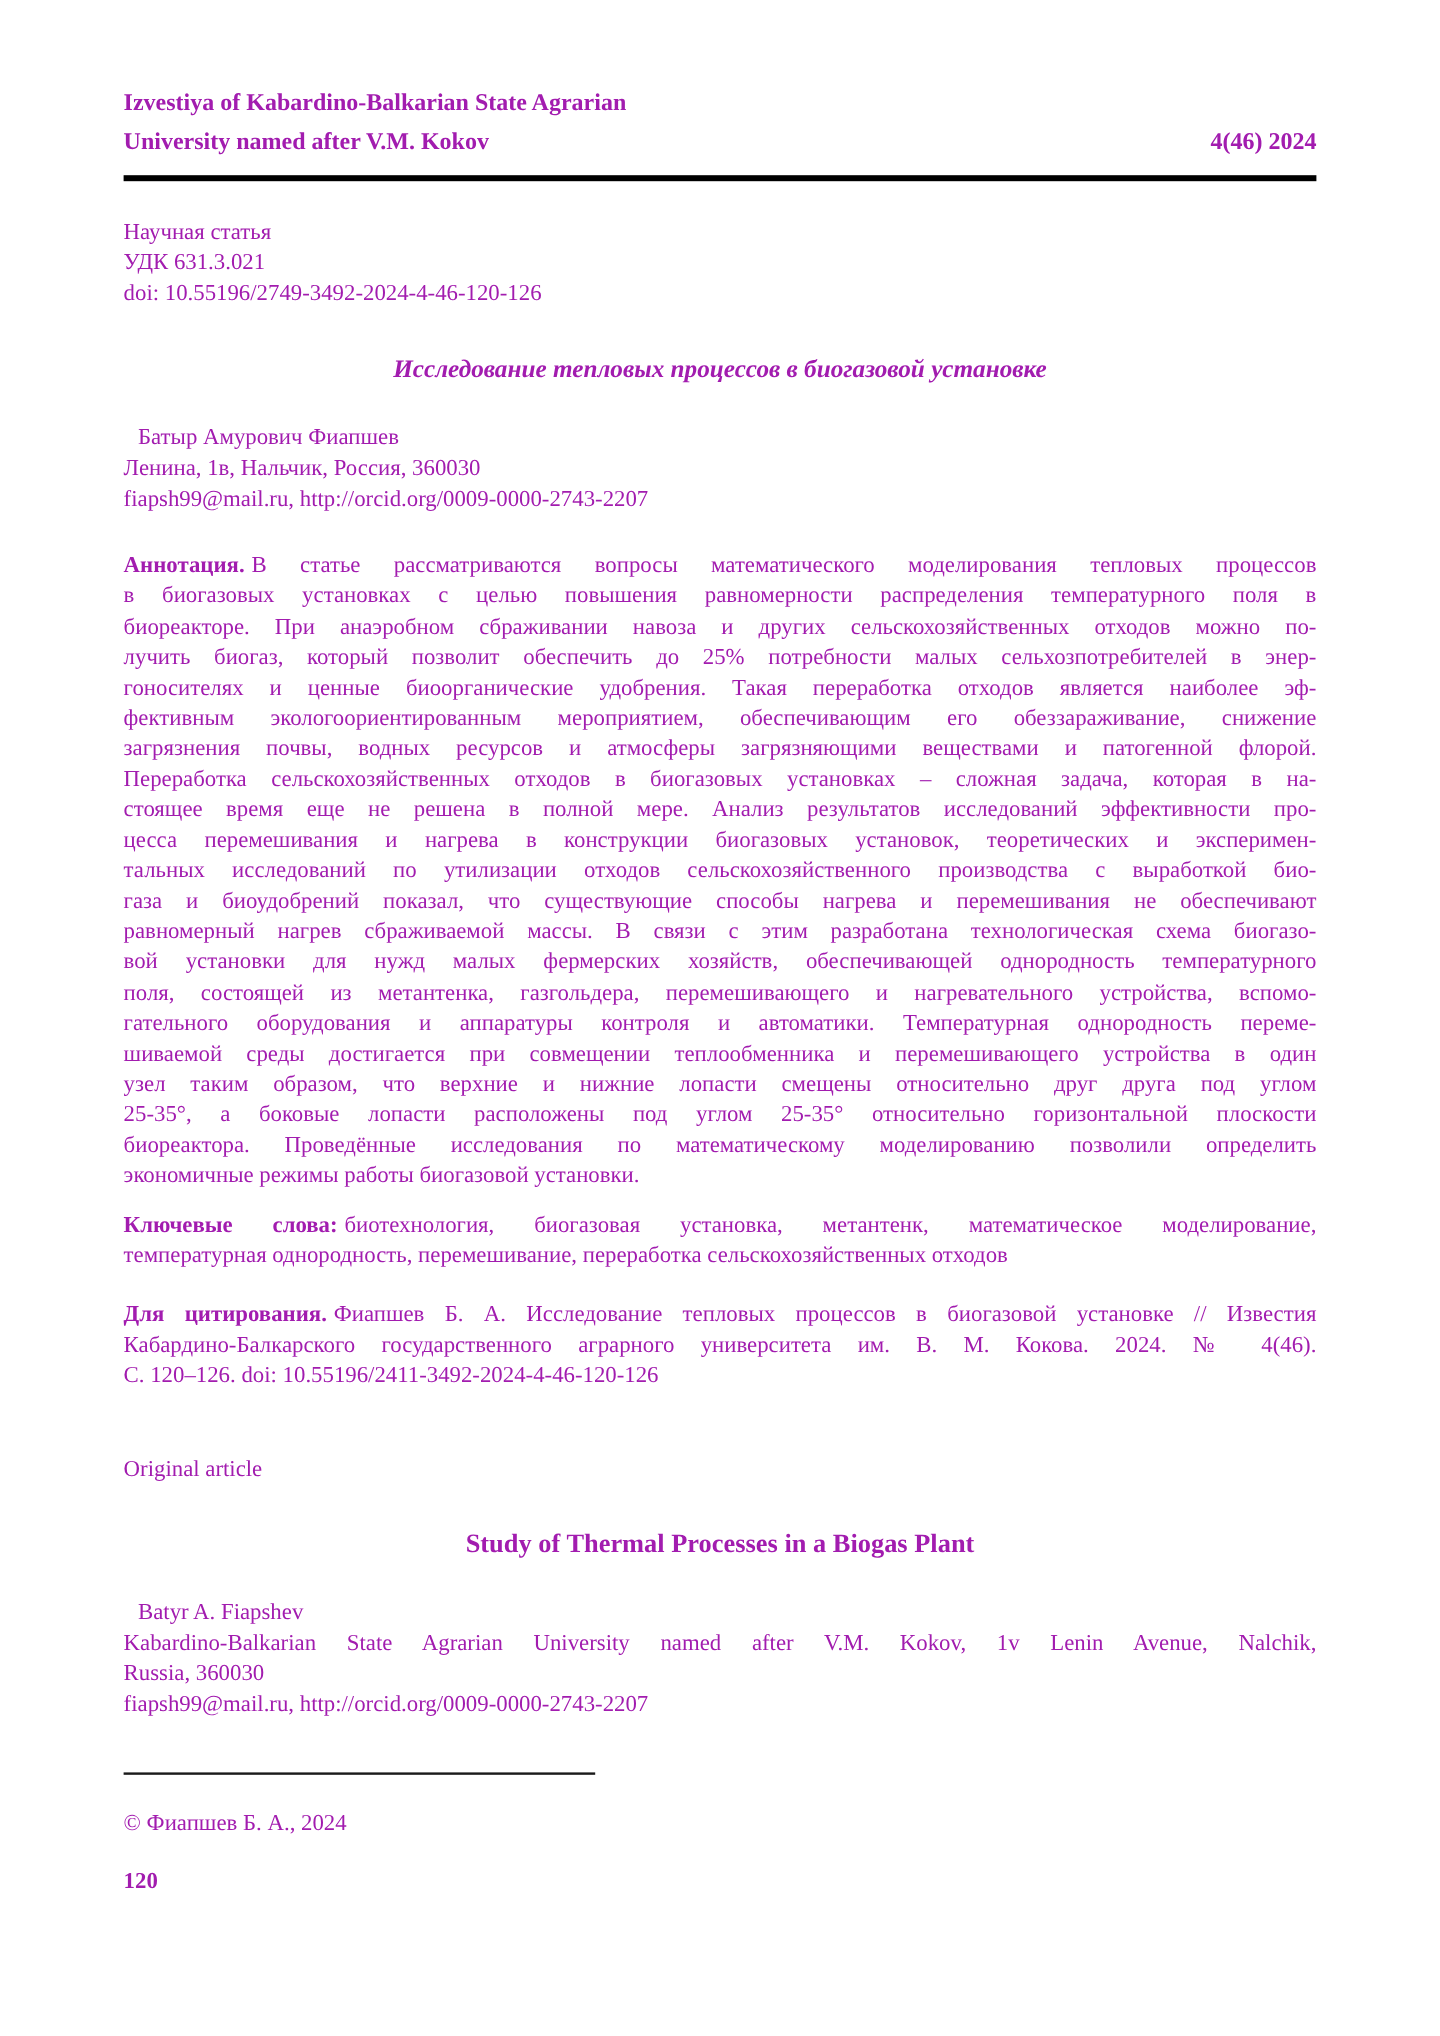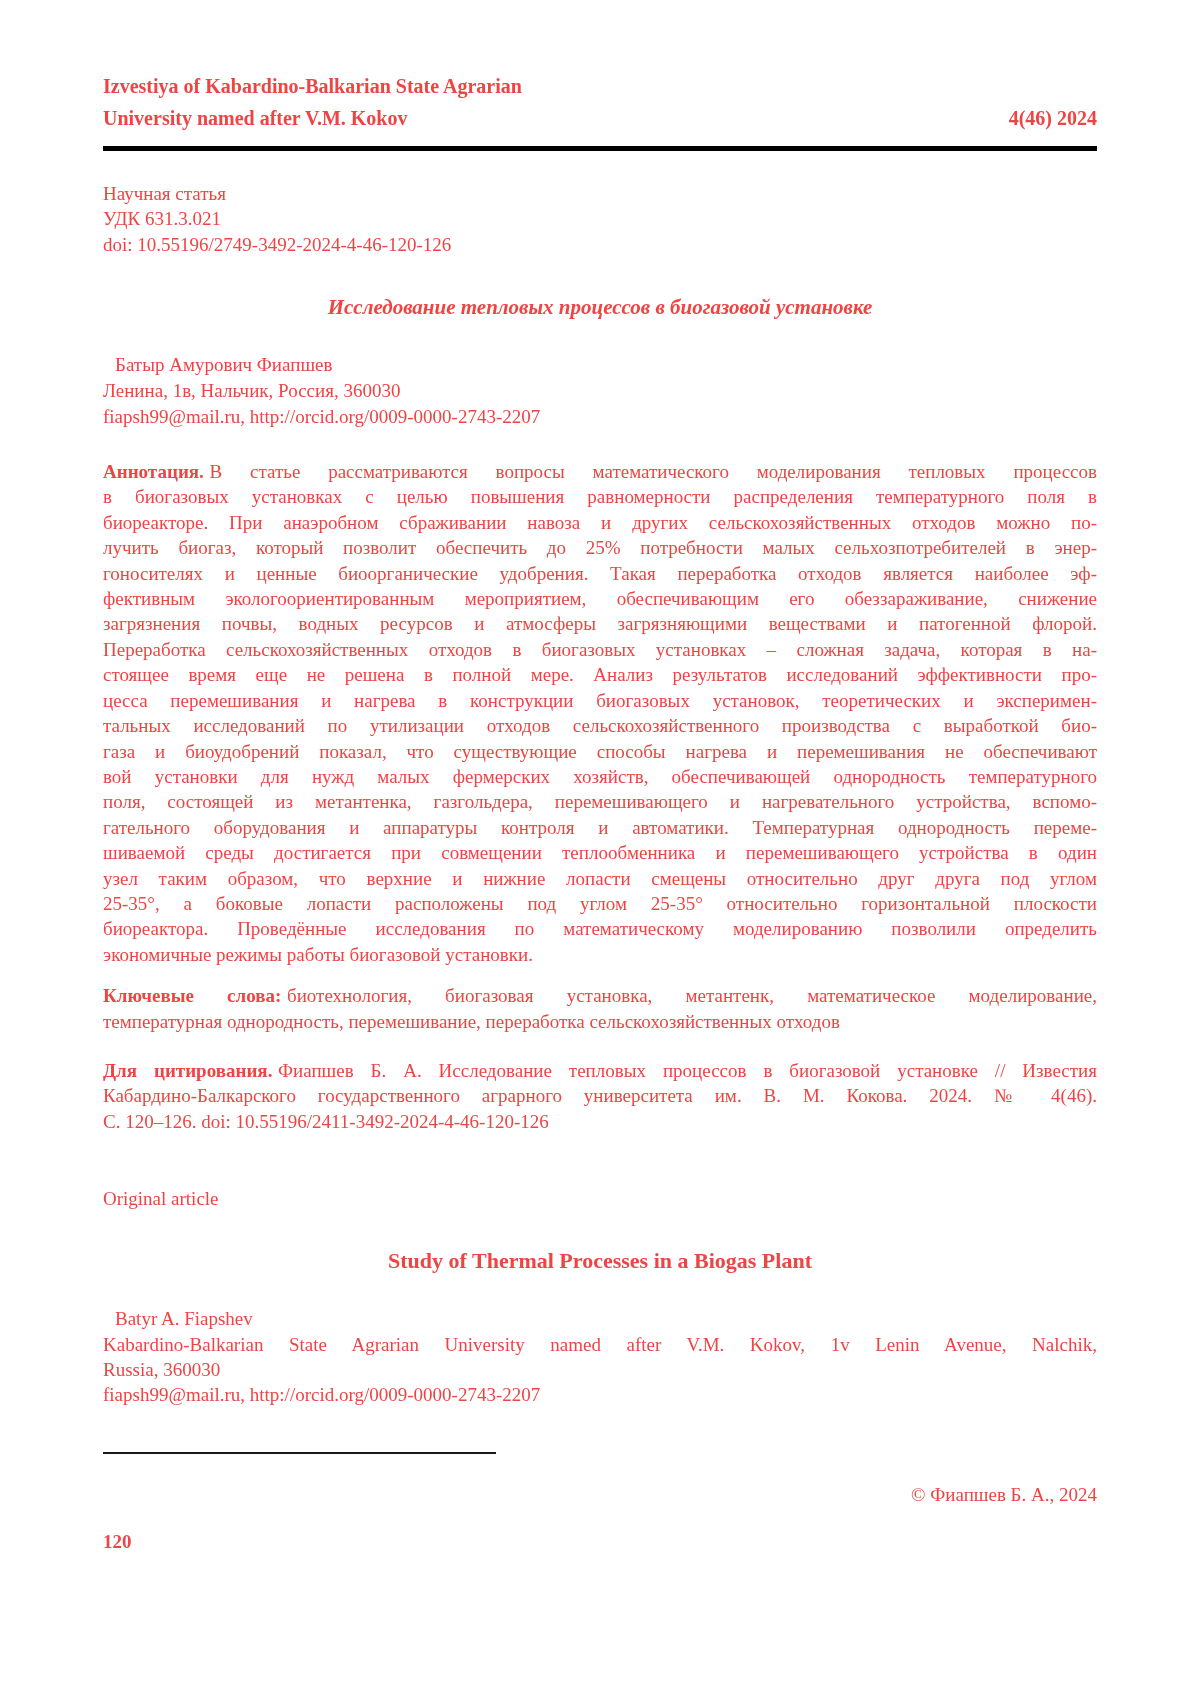--- a/index.html
+++ b/index.html
@@ -1,21 +1,21 @@
 <!DOCTYPE html>
 <html><head>
 <meta charset="utf-8">
 <style>
   html, body { margin: 0; padding: 0; background: #ffffff; }
   .page {
     width: 1200px;
     height: 1697px;
     box-sizing: border-box;
     background: #ffffff;
-    color: #ef4444;
+    color: #a21caf;
     font-family: "Liberation Serif", "DejaVu Serif", serif;
     font-size: 19px;
     padding: 70px 103px 0 103px;
     position: relative;
     overflow: hidden;
   }
   .jhead { font-weight: bold; font-size: 20px; line-height: 32px; }
   .jhead-row { display: flex; justify-content: space-between; align-items: baseline; }
   .head-rule { border-top: 5px solid #000; margin-top: 12px; height: 0; }
 
@@ -37,21 +37,21 @@
   .para.kw { margin-top: 16px; }
   .para.cite { margin-top: 24px; }
 
   .jl { text-align: justify; text-align-last: justify; line-height: 25.4px; }
   .jl.last { text-align-last: left; }
   .lead { font-weight: bold; margin-right: 0.3em; }
 
   .orig-article { margin-top: 52px; line-height: 25.4px; }
 
   .footnote-rule { margin-top: 44px; width: 393px; border-bottom: 2px solid #1a1a1a; height: 0; }
-  .copyright { margin-top: 28px; line-height: 25.4px; text-align: right; }
+  .copyright { margin-top: 28px; line-height: 25.4px; }
   .page-number { margin-top: 22px; text-align: left; line-height: 25.4px; font-weight: bold; }
 </style>
 </head>
 <body>
 
 <div class="page">
 
   <div class="jhead">
     <div>Izvestiya of Kabardino-Balkarian State Agrarian</div>
     <div class="jhead-row">
@@ -81,20 +81,21 @@
     <div class="jl">биореакторе. При анаэробном сбраживании навоза и других сельскохозяйственных отходов можно по-</div>
     <div class="jl">лучить биогаз, который позволит обеспечить до 25% потребности малых сельхозпотребителей в энер-</div>
     <div class="jl">гоносителях и ценные биоорганические удобрения. Такая переработка отходов является наиболее эф-</div>
     <div class="jl">фективным экологоориентированным мероприятием, обеспечивающим его обеззараживание, снижение</div>
     <div class="jl">загрязнения почвы, водных ресурсов и атмосферы загрязняющими веществами и патогенной флорой.</div>
     <div class="jl">Переработка сельскохозяйственных отходов в биогазовых установках – сложная задача, которая в на-</div>
     <div class="jl">стоящее время еще не решена в полной мере. Анализ результатов исследований эффективности про-</div>
     <div class="jl">цесса перемешивания и нагрева в конструкции биогазовых установок, теоретических и эксперимен-</div>
     <div class="jl">тальных исследований по утилизации отходов сельскохозяйственного производства с выработкой био-</div>
     <div class="jl">газа и биоудобрений показал, что существующие способы нагрева и перемешивания не обеспечивают</div>
+    <div class="jl">равномерный нагрев сбраживаемой массы. В связи с этим разработана технологическая схема биогазо-</div>
     <div class="jl">вой установки для нужд малых фермерских хозяйств, обеспечивающей однородность температурного</div>
     <div class="jl">поля, состоящей из метантенка, газгольдера, перемешивающего и нагревательного устройства, вспомо-</div>
     <div class="jl">гательного оборудования и аппаратуры контроля и автоматики. Температурная однородность переме-</div>
     <div class="jl">шиваемой среды достигается при совмещении теплообменника и перемешивающего устройства в один</div>
     <div class="jl">узел таким образом, что верхние и нижние лопасти смещены относительно друг друга под углом</div>
     <div class="jl">25-35°, а боковые лопасти расположены под углом 25-35° относительно горизонтальной плоскости</div>
     <div class="jl">биореактора. Проведённые исследования по математическому моделированию позволили определить</div>
     <div class="jl last">экономичные режимы работы биогазовой установки.</div>
   </div>
 

